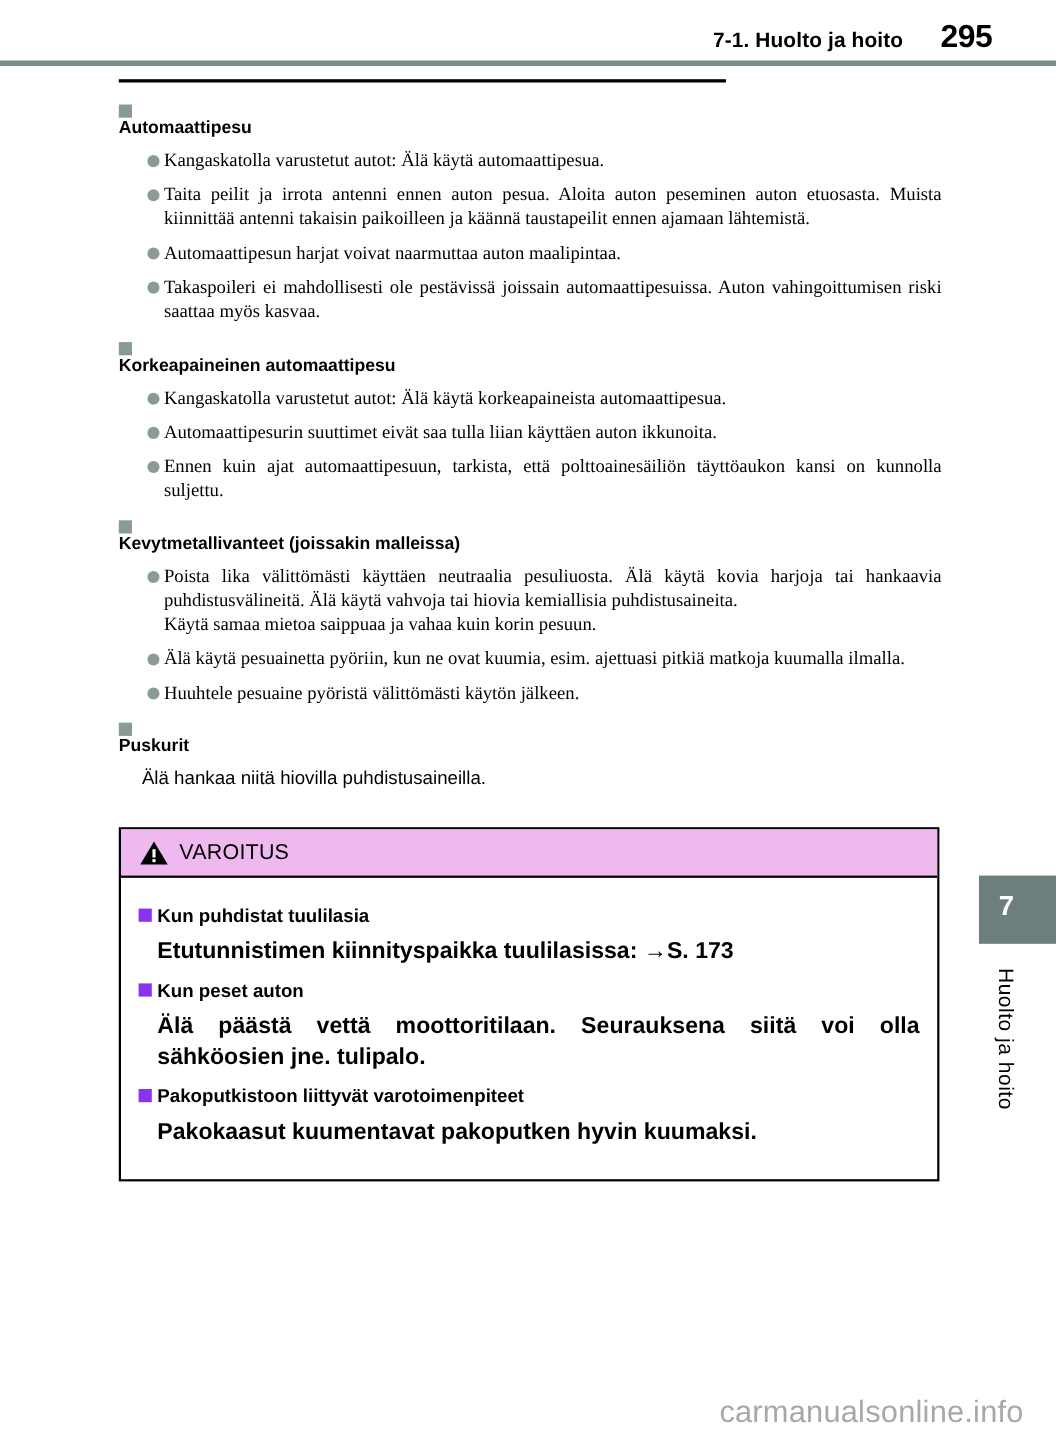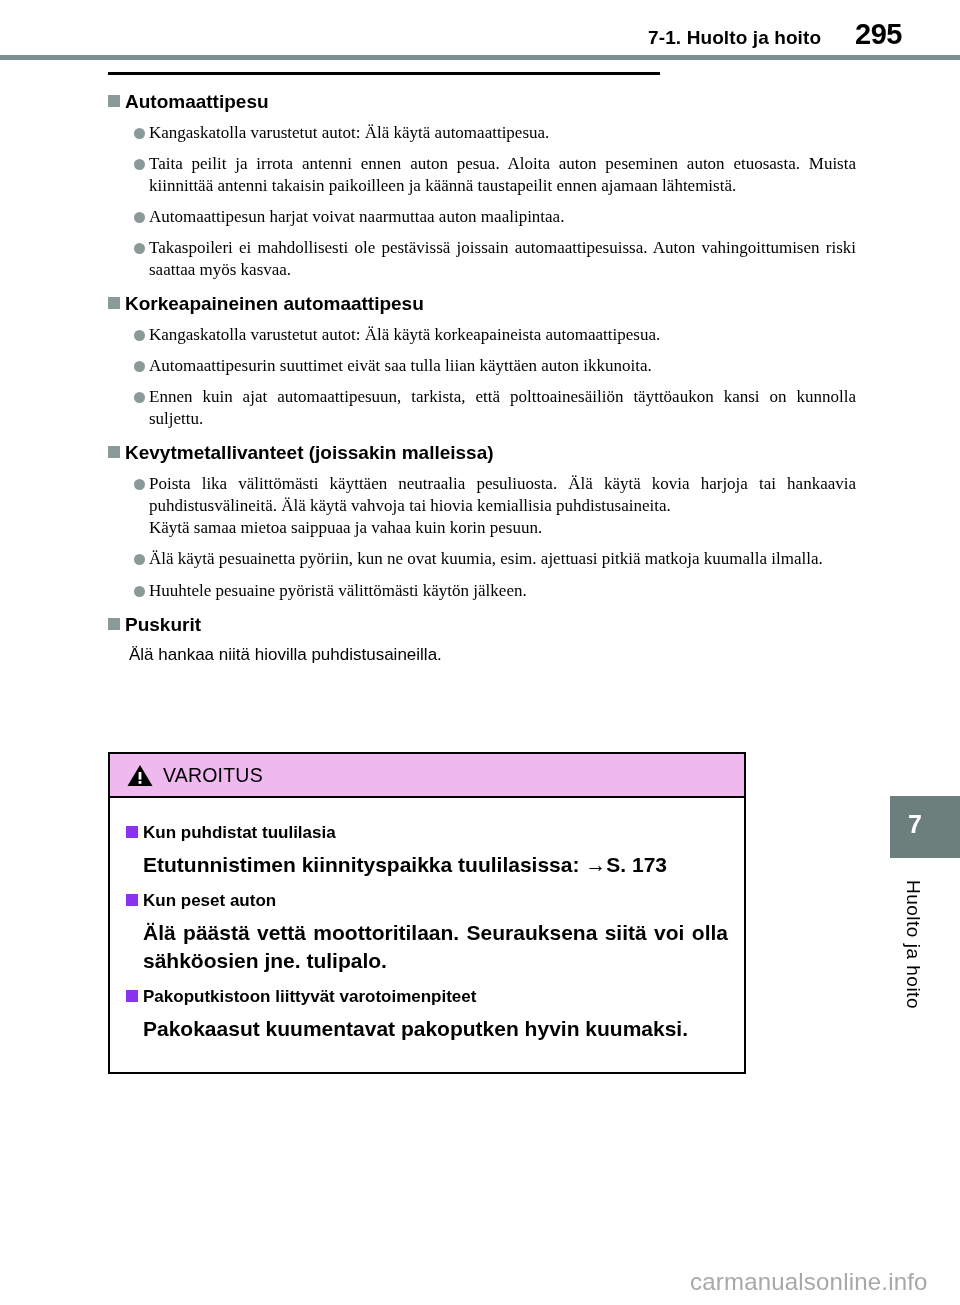--- a/index.html
+++ b/index.html
@@ -63,25 +63,26 @@
     width: 552px;
     height: 3px;
     background: #000000;
     margin-bottom: 15px;
   }
 
   
   .sec-heading {
     display: flex;
     align-items: flex-start;
-    font-size: 19px;
+    font-size: 16px;
     font-weight: bold;
     margin-top: 11px;
     margin-bottom: 8px;
     line-height: 1.25;
+    flex-direction: column;
   }
   .sq-marker {
     width: 12px;
     height: 12px;
     background: #8a9a99;
     flex: 0 0 12px;
     margin-top: 5px;
     margin-right: 5px;
   }
 
@@ -115,21 +116,21 @@
   }
   .sub-line {
     display: block;
   }
 
   
   .warn-box {
     position: absolute;
     top: 752px;
     left: 108px;
-    width: 638px;
+    width: 746px;
     border: 2px solid #000000;
     box-sizing: border-box;
     background: #ffffff;
   }
   .warn-head {
     background: #efb8ef;
     border-bottom: 2px solid #000000;
     height: 42px;
     display: flex;
     align-items: center;
@@ -202,23 +203,23 @@
     font-size: 19px;
     white-space: nowrap;
     writing-mode: vertical-rl;
     text-orientation: mixed;
     letter-spacing: 0.5px;
   }
 
   
   .watermark {
     position: absolute;
-    left: 690px;
+    left: 654px;
     top: 1268px;
-    font-size: 24px;
+    font-size: 28px;
     color: #a8a8a8;
     letter-spacing: 0.2px;
     white-space: nowrap;
   }
 </style>
 </head>
 <body>
 
 <div class="page-header">
   <div class="header-inner">

